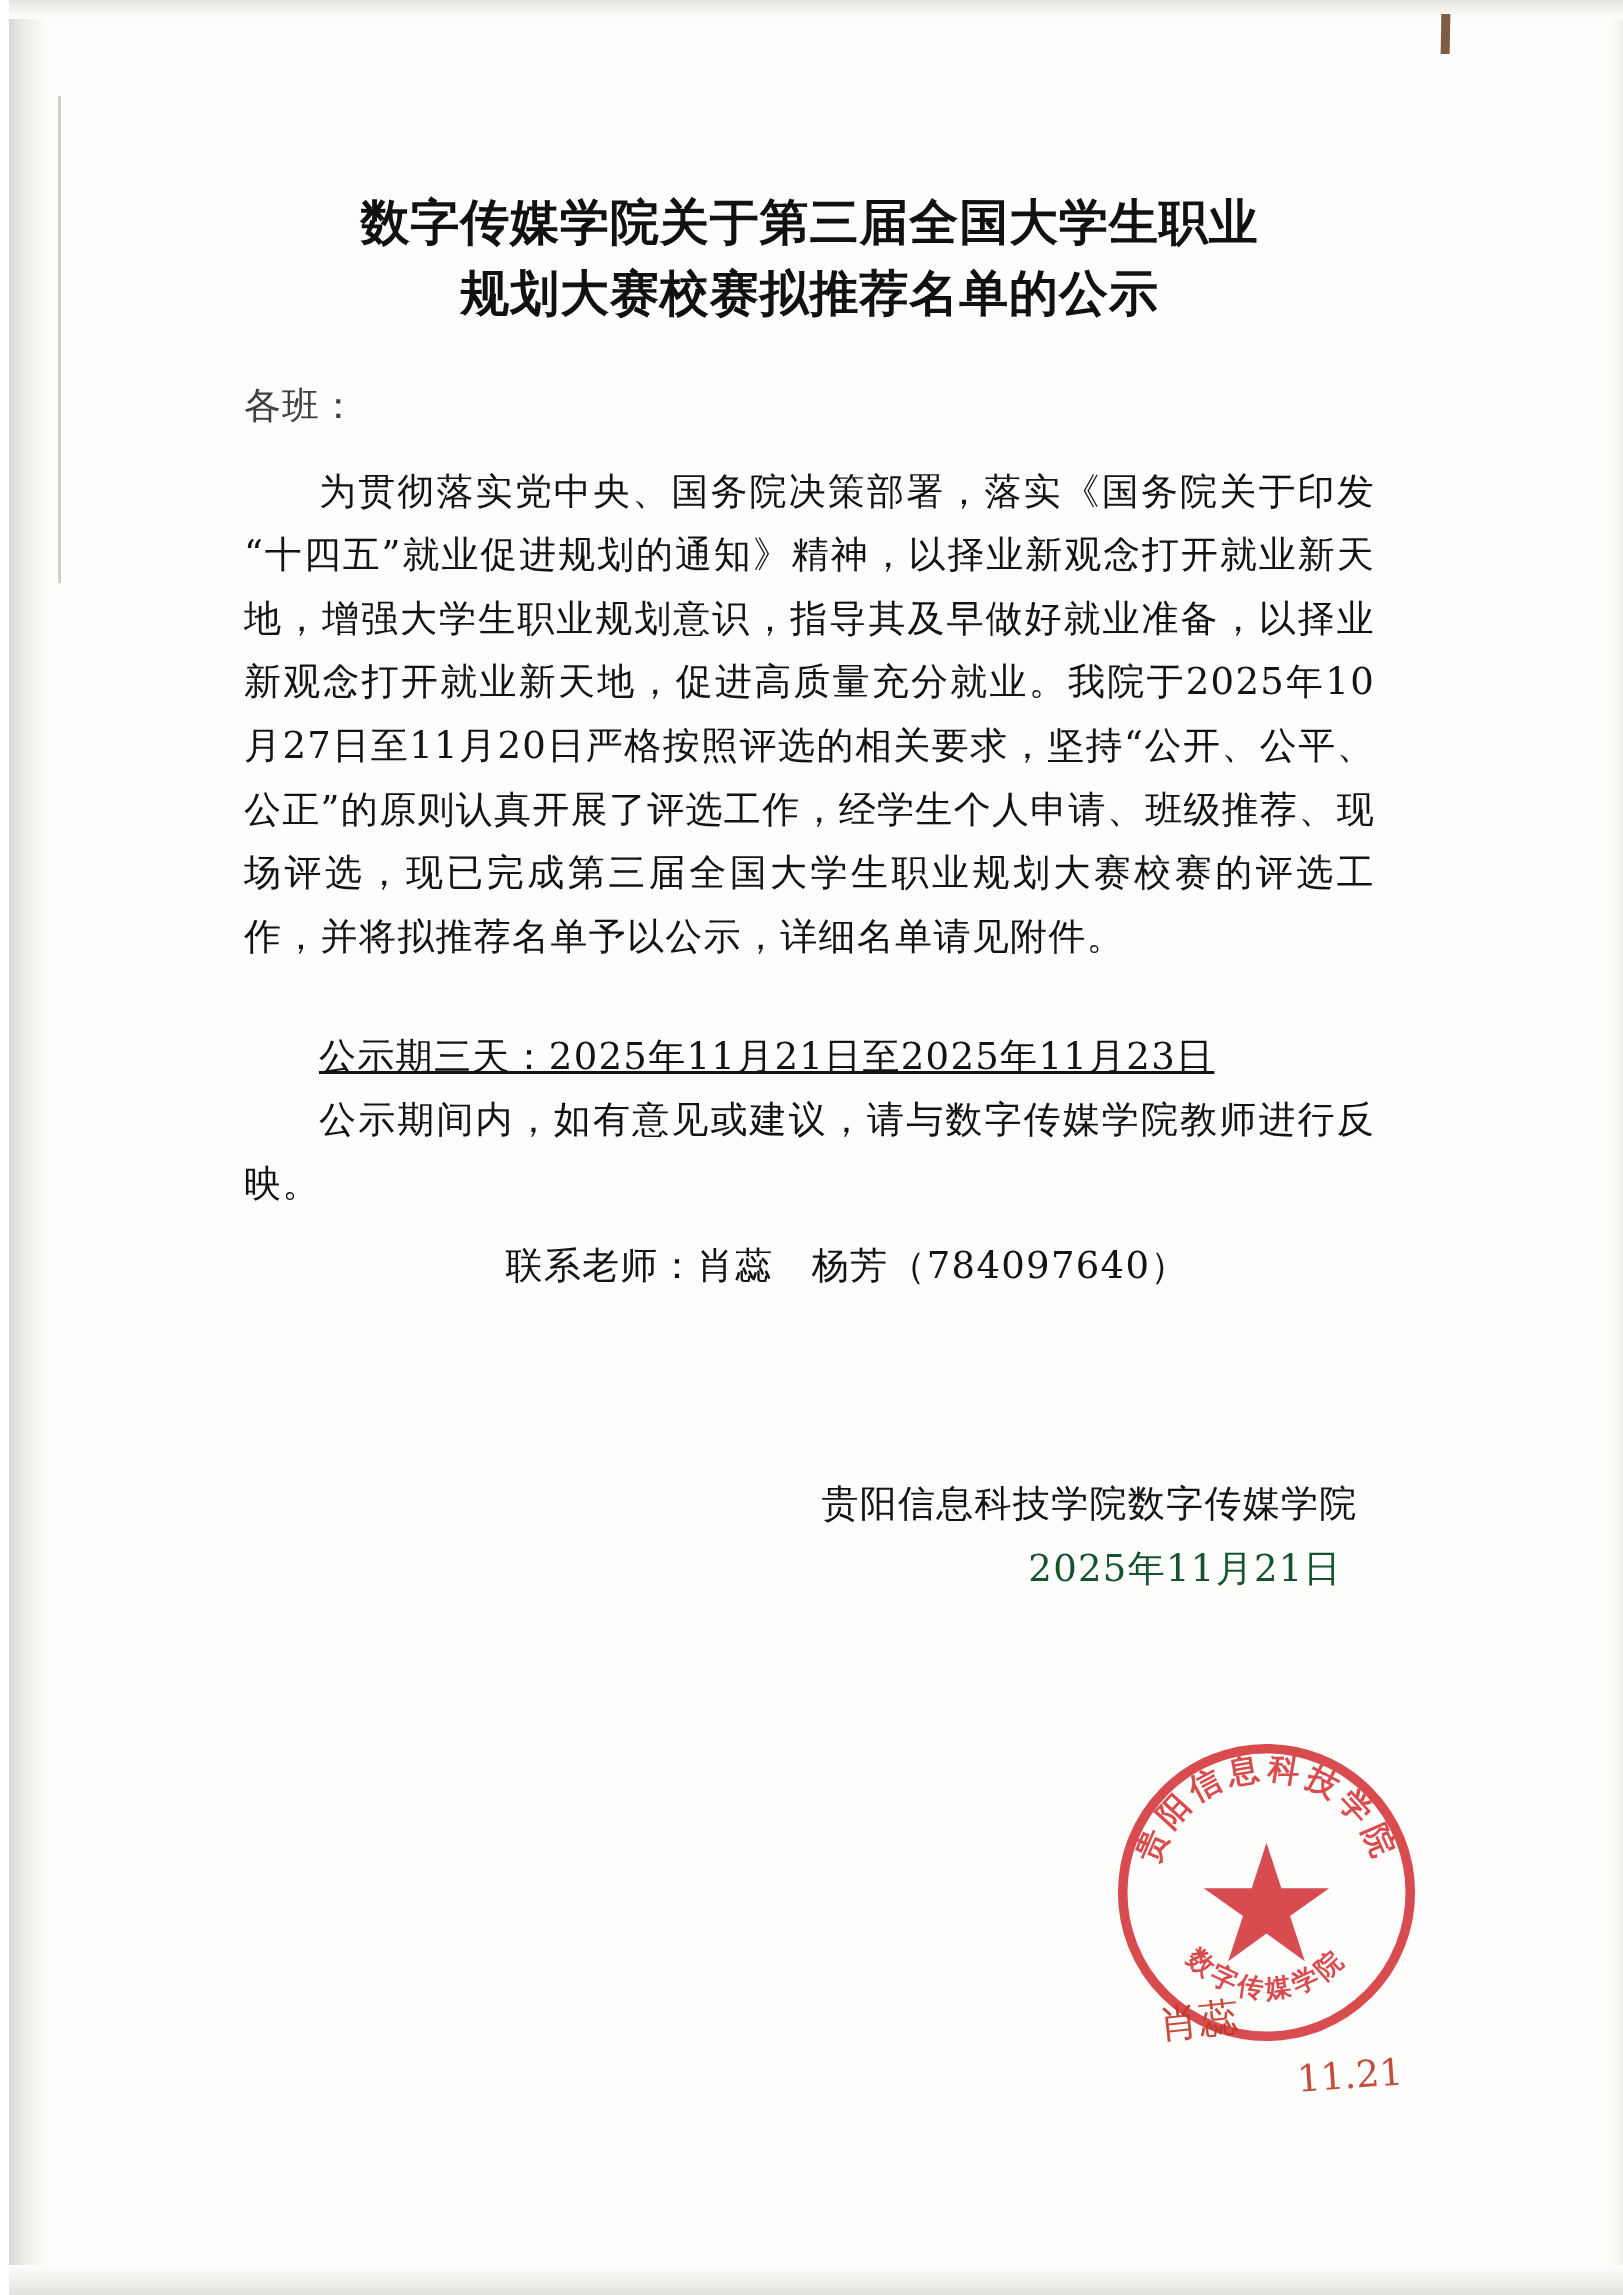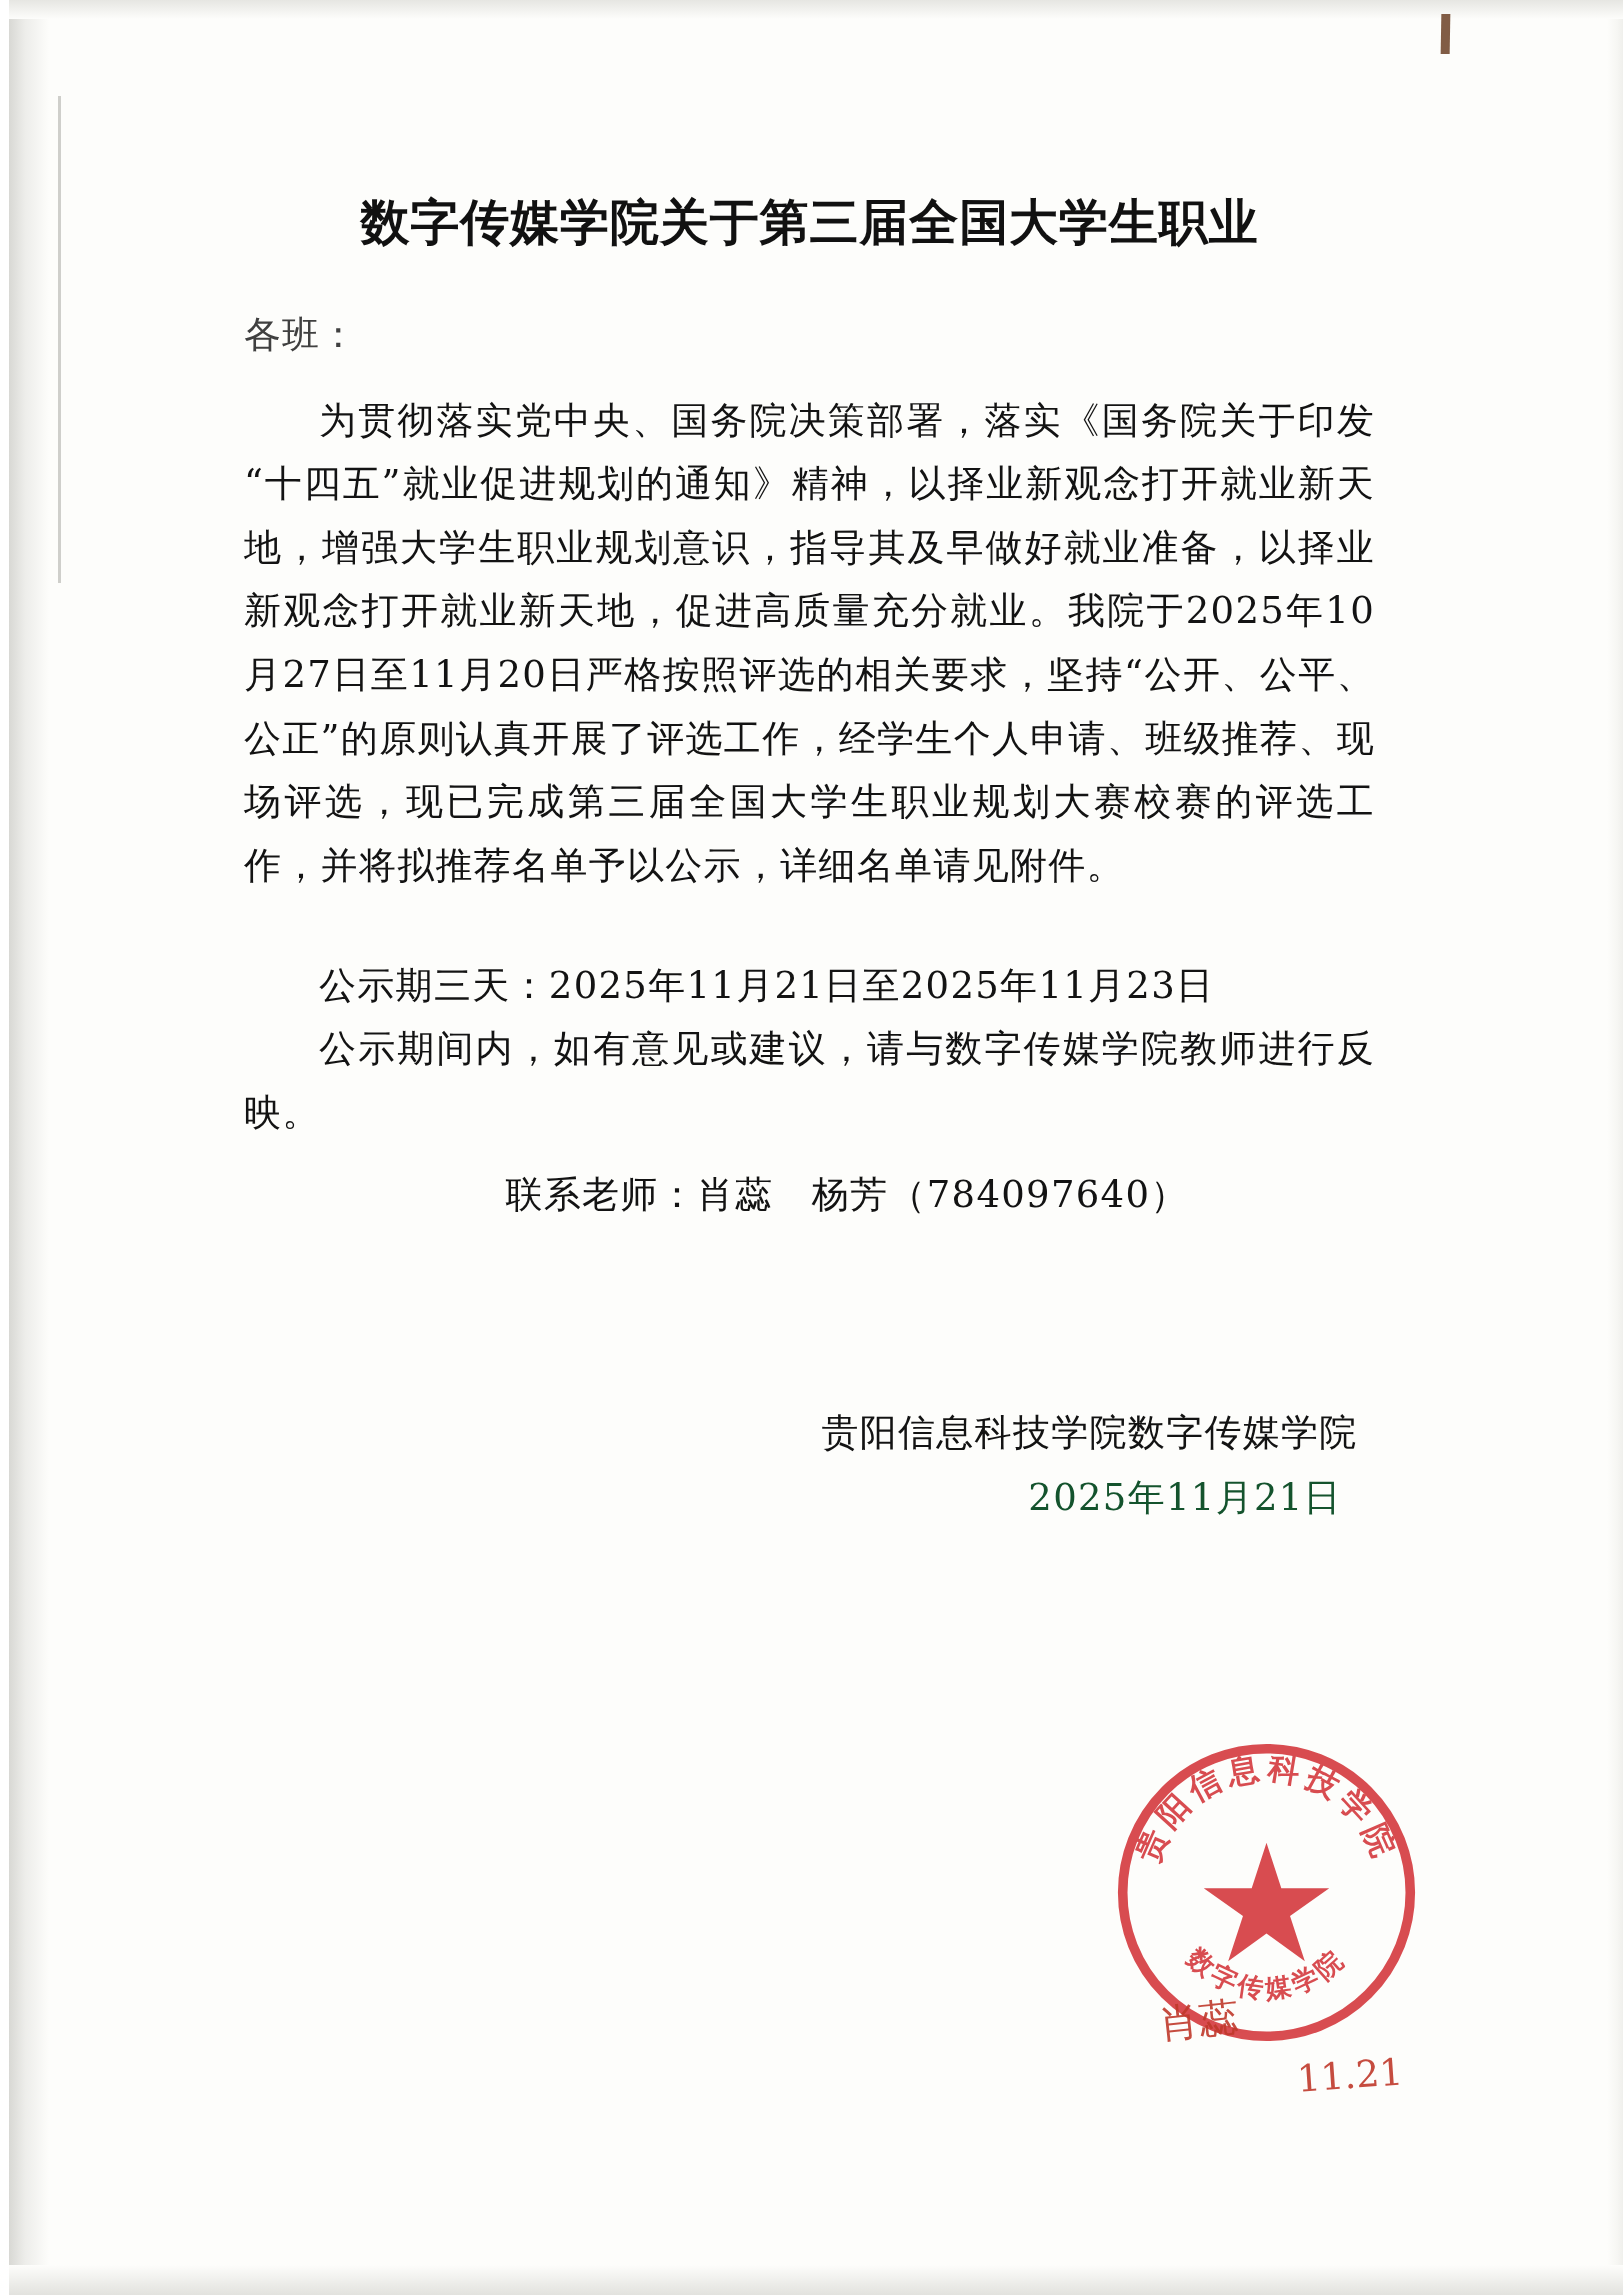--- a/index.html
+++ b/index.html
@@ -103,20 +103,21 @@
   }
 
   .spacer-block { height: 56px; }
 
   .notice-line {
     font-size: 37px;
     line-height: 1.72;
     color: #131313;
     text-indent: 75px;
     letter-spacing: 1.3px;
+    text-decoration: underline;
   }
 
   .notice-para {
     font-size: 37px;
     line-height: 1.72;
     color: #131313;
     text-indent: 75px;
     letter-spacing: 1.3px;
     text-align: justify;
     font-family: Liberation Serif, serif;
@@ -193,20 +194,21 @@
   <div class="scan-edge-right"></div>
   <div class="scan-edge-top"></div>
   <div class="scan-edge-bottom"></div>
   <div class="scan-mark-tr"></div>
   <div class="scan-line-left"></div>
 
   <div class="content">
 
     <div class="doc-title">
       <span>数字传媒学院关于第三届全国大学生职业</span>
+      <span class="line2">规划大赛校赛拟推荐名单的公示</span>
     </div>
 
     <div class="salutation">各班：</div>
 
     <div class="body-para">为贯彻落实党中央、国务院决策部署，落实《国务院关于印发“十四五”就业促进规划的通知》精神，以择业新观念打开就业新天地，增强大学生职业规划意识，指导其及早做好就业准备，以择业新观念打开就业新天地，促进高质量充分就业。我院于2025年10月27日至11月20日严格按照评选的相关要求，坚持“公开、公平、公正”的原则认真开展了评选工作，经学生个人申请、班级推荐、现场评选，现已完成第三届全国大学生职业规划大赛校赛的评选工作，并将拟推荐名单予以公示，详细名单请见附件。</div>
 
     <div class="spacer-block"></div>
 
     <div class="notice-line">公示期三天：2025年11月21日至2025年11月23日</div>
 

